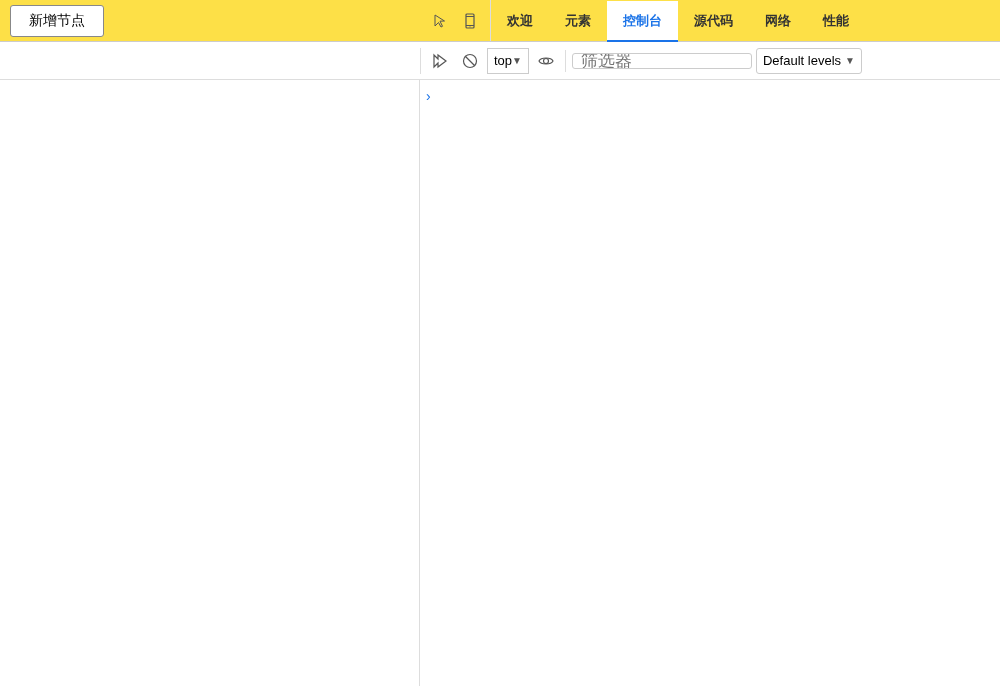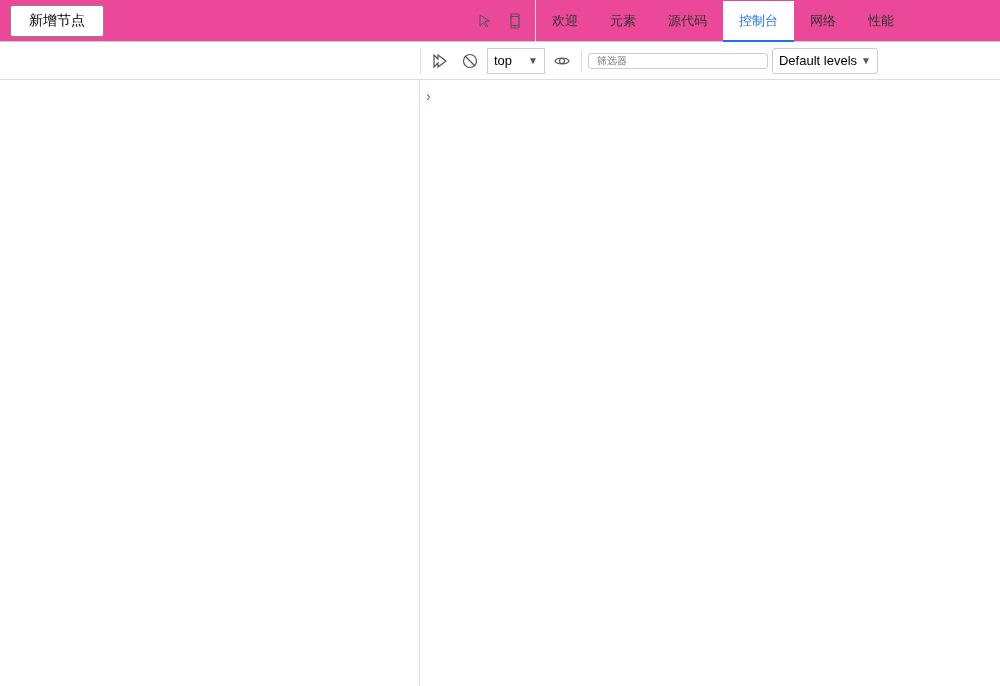--- a/index.html
+++ b/index.html
@@ -11,25 +11,24 @@
       height: 686px;
       overflow: hidden;
       display: flex;
       flex-direction: column;
     }
 
     
     .top-nav {
       display: flex;
       align-items: stretch;
-      background: #ec4899;
+      background: #fde047;
       border-bottom: 1px solid #ccc;
       height: 42px;
       flex-shrink: 0;
-      gap: 45px;
     }
 
     .left-panel-top {
       width: 420px;
       flex-shrink: 0;
       display: flex;
       align-items: center;
       padding: 6px 10px;
       gap: 10px;
     }
@@ -70,20 +69,21 @@
     .nav-tab {
       display: flex;
       align-items: center;
       padding: 0 16px;
       font-size: 13px;
       color: #333;
       cursor: pointer;
       border-bottom: 2px solid transparent;
       position: relative;
       top: 1px;
+      font-weight: bold;
     }
     .nav-tab.active {
       color: #1a73e8;
       border-bottom: 2px solid #1a73e8;
       background: #fff;
     }
 
     
     .toolbar-row {
       display: flex;
@@ -136,31 +136,31 @@
       border: none;
     }
 
     .top-dropdown {
       display: flex;
       align-items: center;
       border: 1px solid #ccc;
       border-radius: 0;
       padding: 2px 6px;
       cursor: pointer;
-      gap: 16px;
+      gap: 0;
       font-size: 13px;
       background: #fff;
       height: 26px;
     }
 
     .filter-input {
       border: 1px solid #ccc;
       border-radius: 3px;
       padding: 2px 8px;
-      font-size: 10px;
+      font-size: 17px;
       height: 16px;
       width: 180px;
       color: #999;
       outline: none;
       font-family: 'Microsoft YaHei', Arial, sans-serif;
     }
 
     .levels-dropdown {
       display: flex;
       align-items: center;
@@ -235,22 +235,22 @@
           <line x1="4" y1="3.5" x2="12" y2="3.5" stroke="#555" stroke-width="1"></line>
           <line x1="4" y1="12.5" x2="12" y2="12.5" stroke="#555" stroke-width="1"></line>
           <circle cx="8" cy="13.8" r="0.5" fill="#555"></circle>
         </svg>
       </button>
     </div>
 
     <div class="nav-tabs">
       <div class="nav-tab">欢迎</div>
       <div class="nav-tab">元素</div>
+      <div class="nav-tab active">控制台</div>
       <div class="nav-tab">源代码</div>
-      <div class="nav-tab active">控制台</div>
       <div class="nav-tab">网络</div>
       <div class="nav-tab">性能</div>
     </div>
   </div>
 </div>
 
 <div class="toolbar-row">
   <div class="left-panel-toolbar">
     
   </div>

